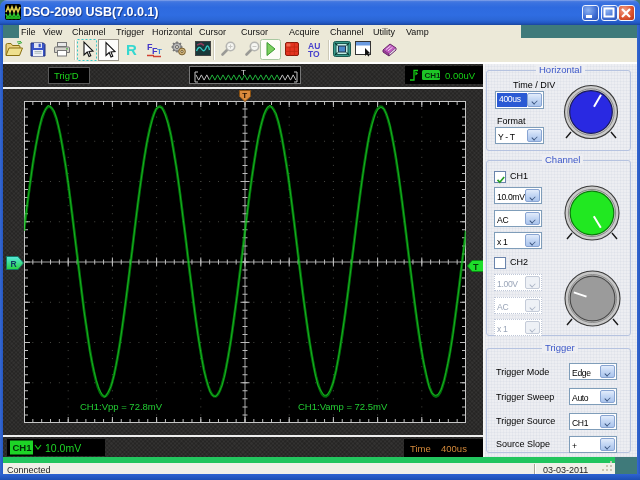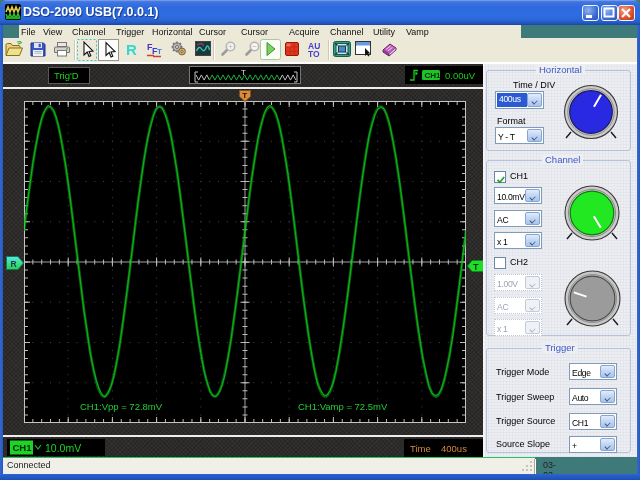--- a/index.html
+++ b/index.html
@@ -31,21 +31,21 @@
 .combo{position:absolute;background:#fff;border:1px solid #7f9db9;}
 .combo .val{position:absolute;left:2px;top:3.5px;font-size:8.6px;letter-spacing:-0.35px;color:#000;white-space:nowrap;}
 .cbtn{position:absolute;right:1px;top:1px;bottom:1px;width:15px;background:linear-gradient(180deg,#e2ecfb,#c4d7f4 45%,#aac4ec);border:1px solid #88a4d2;border-radius:2px;}
 .cbtn:after{content:"";position:absolute;left:4px;top:4.5px;width:4px;height:4px;border-left:1.6px solid #38527c;border-bottom:1.6px solid #38527c;transform:rotate(-45deg) scale(1,.75);transform-origin:center;}
 .dis{border:1px dotted #c0c8d8;}
 .dis .val{color:#9aa5b8;}
 .dis .cbtn{background:#eef1f6;border-color:#c4cbd8;}
 .dis .cbtn:after{border-color:#a8b2c4;}
 .chk{position:absolute;width:12px;height:12px;background:#fff;border:1px solid #6a84ac;}
 
-#status{left:3px;top:457px;width:532px;height:17px;background:#f1f0e8;border-top:1px solid #22c55e;font-size:9px;color:#222;}
+#status{left:3px;top:457px;width:612px;height:17px;background:#f1f0e8;border-top:6px solid #22c55e;font-size:9px;color:#222;}
 
 .brd{background:linear-gradient(90deg,#3767cf,#2458c4);}
 #brdL{left:0;top:25px;width:3px;height:455px;}
 #brdR{left:637px;top:25px;width:3px;height:455px;}
 #brdB{left:0;top:474px;width:640px;height:6px;background:linear-gradient(180deg,#2e63d2,#1c4eb4);}
 </style></head>
 <body>
 <div id="win">
  <div id="title" class="abs">
   <svg class="abs" style="left:5px;top:4px" width="16" height="16" viewBox="0 0 16 16">

